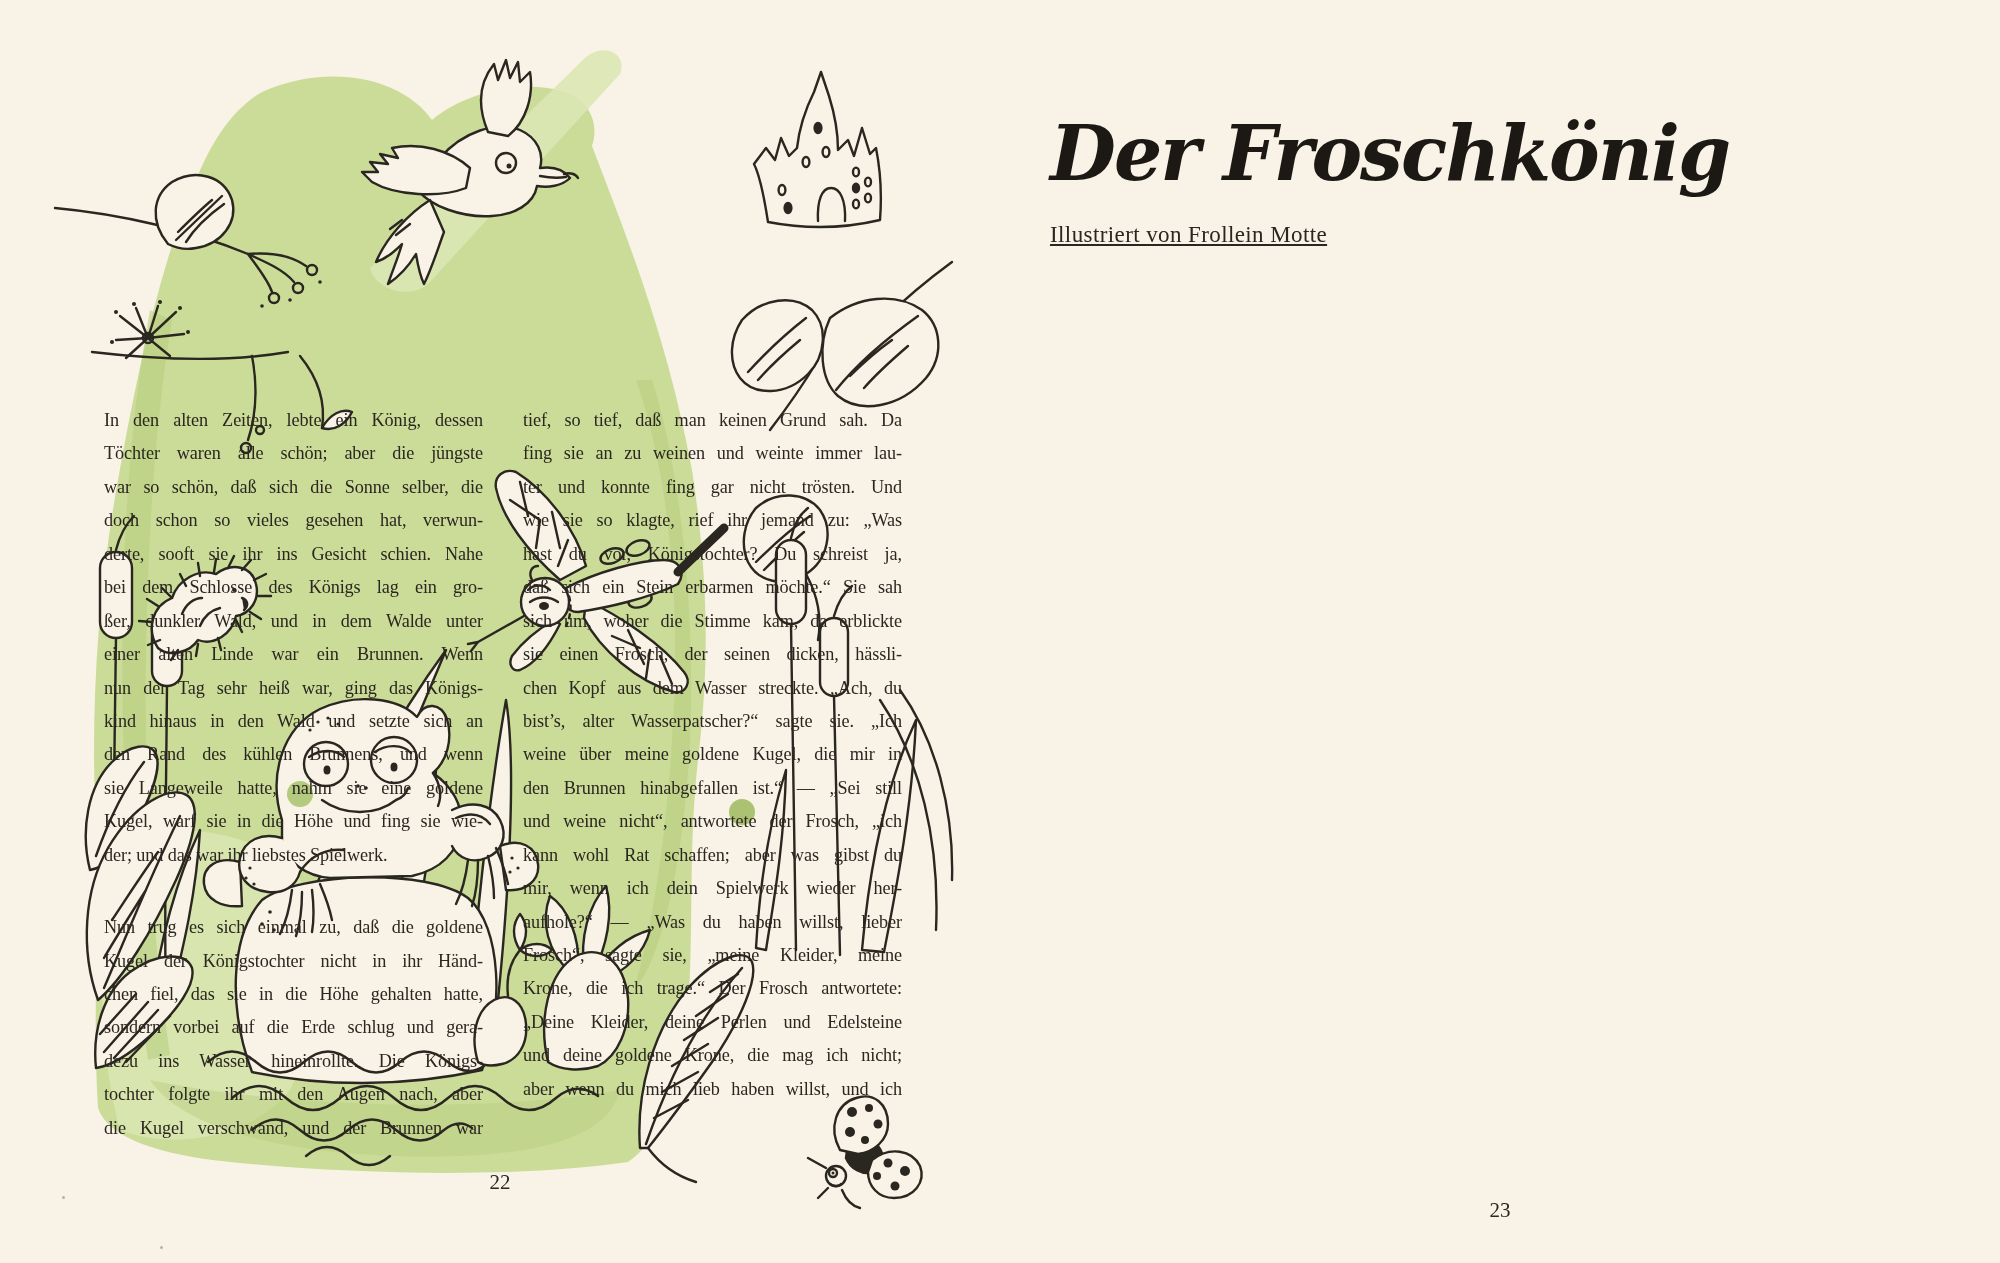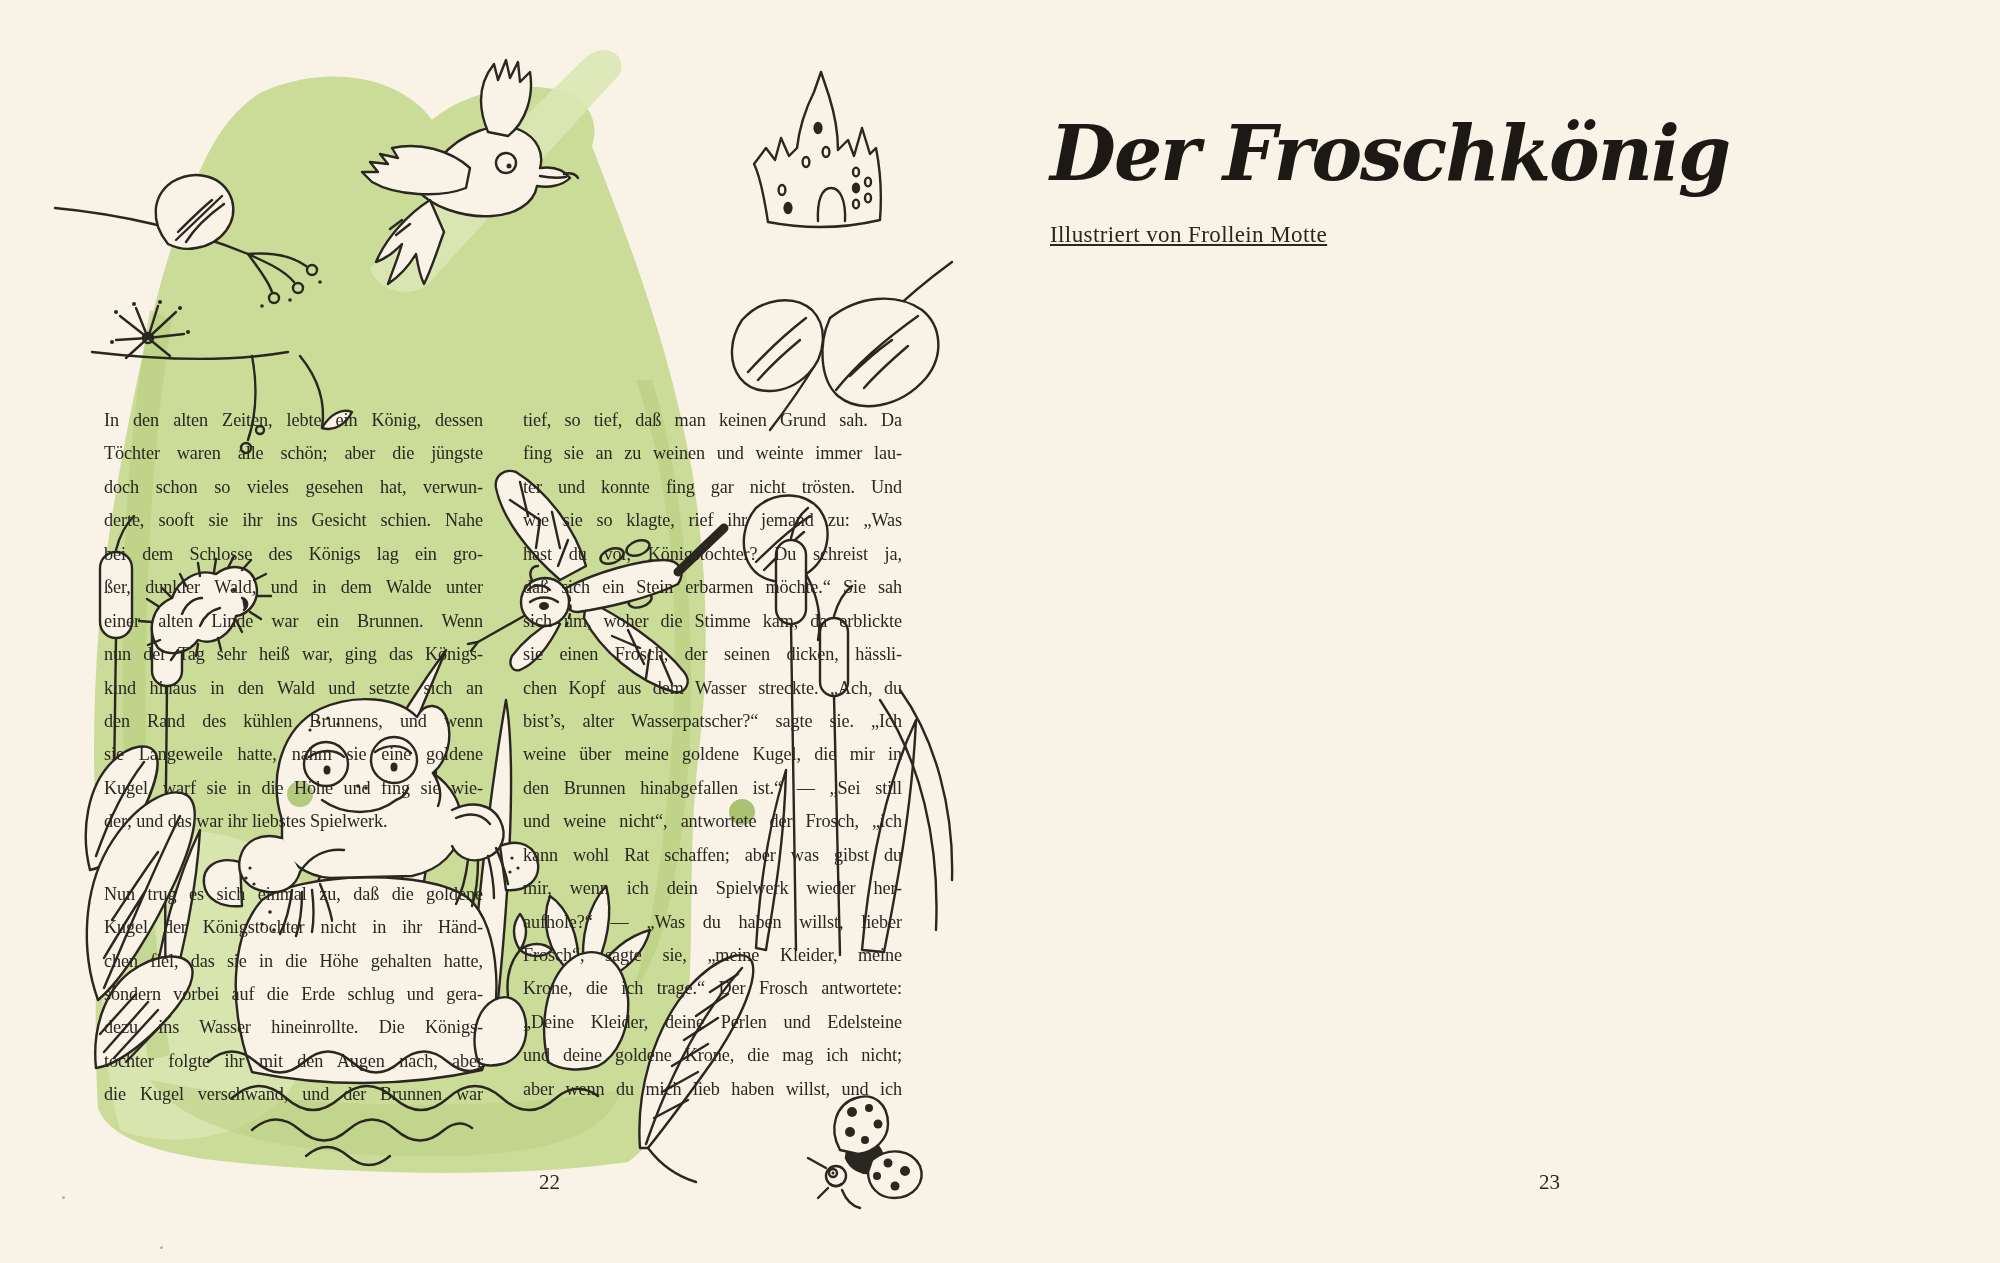--- a/index.html
+++ b/index.html
@@ -30,25 +30,25 @@
   }
   .column{width:384px;}
   .paragraph + .paragraph{margin-top:39px;}
   .line{
     font-size:18.2px;line-height:33.45px;height:33.45px;overflow:hidden;
     text-align:justify;text-align-last:justify;
     letter-spacing:-0.1px;white-space:normal;
   }
   .line.para-end{text-align-last:left;}
   .page-number{
-    position:absolute;top:1170px;width:120px;text-align:right;
+    position:absolute;top:1170px;width:120px;text-align:center;
     font-size:21px;color:#2b2620;
   }
   #page-number-left{left:440px;}
-  #page-number-right{left:1440px;}
+  #page-number-right{left:1440px;margin-top:28px;}
   .speck{position:absolute;border-radius:50%;background:#b9b2a2;}
 </style>
 </head>
 <body>
 
 <div class="page" id="left-page">
   <svg id="illustration" viewBox="0 0 1000 1263" xmlns="http://www.w3.org/2000/svg">
 
     <g>
       <path fill="#cadc98" d="M262,92 C330,62 402,78 432,120 C462,94 520,78 565,92 C588,100 600,122 592,146 C628,240 668,340 692,470 C708,575 710,660 698,760 C688,850 694,930 688,1010 C682,1090 660,1140 628,1162 C520,1178 360,1175 230,1162 C160,1155 108,1138 98,1108 C92,1010 100,930 96,830 C90,710 98,590 118,480 C136,380 158,270 196,180 C212,140 234,108 262,92 Z"></path>
@@ -286,20 +286,21 @@
     <h1 class="story-title">Der Froschkönig</h1>
     <p class="story-subtitle">Illustriert von Frollein Motte</p>
   </div>
 </div>
 
 <div id="columns">
     <div class="column">
       <div class="paragraph">
         <div class="line">In den alten Zeiten, lebte ein König, dessen</div>
         <div class="line">Töchter waren alle schön; aber die jüngste</div>
+        <div class="line">war so schön, daß sich die Sonne selber, die</div>
         <div class="line">doch schon so vieles gesehen hat, verwun-</div>
         <div class="line">derte, sooft sie ihr ins Gesicht schien. Nahe</div>
         <div class="line">bei dem Schlosse des Königs lag ein gro-</div>
         <div class="line">ßer, dunkler Wald, und in dem Walde unter</div>
         <div class="line">einer alten Linde war ein Brunnen. Wenn</div>
         <div class="line">nun der Tag sehr heiß war, ging das Königs-</div>
         <div class="line">kind hinaus in den Wald und setzte sich an</div>
         <div class="line">den Rand des kühlen Brunnens, und wenn</div>
         <div class="line">sie Langeweile hatte, nahm sie eine goldene</div>
         <div class="line">Kugel, warf sie in die Höhe und fing sie wie-</div>

